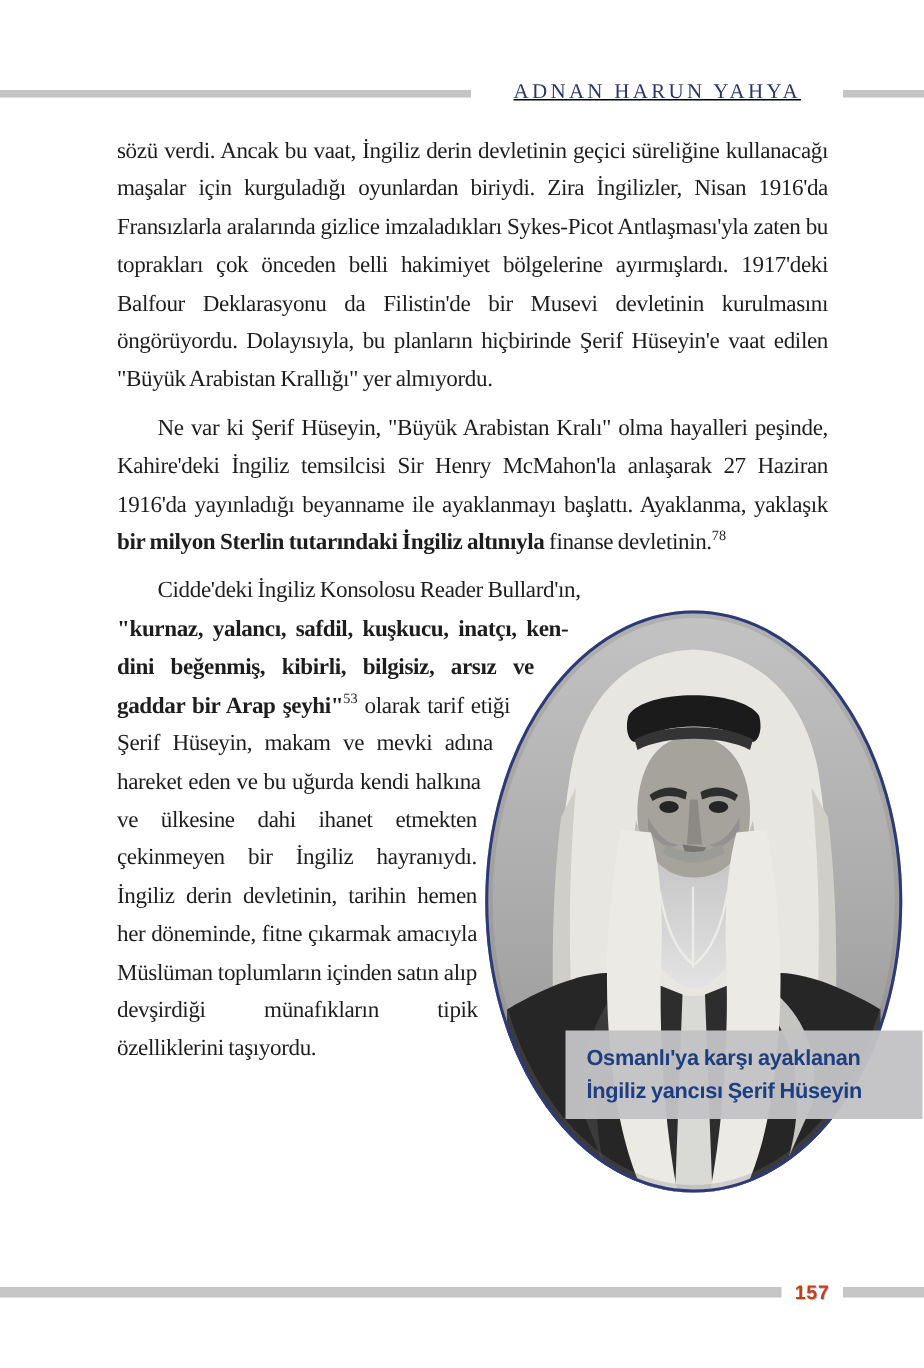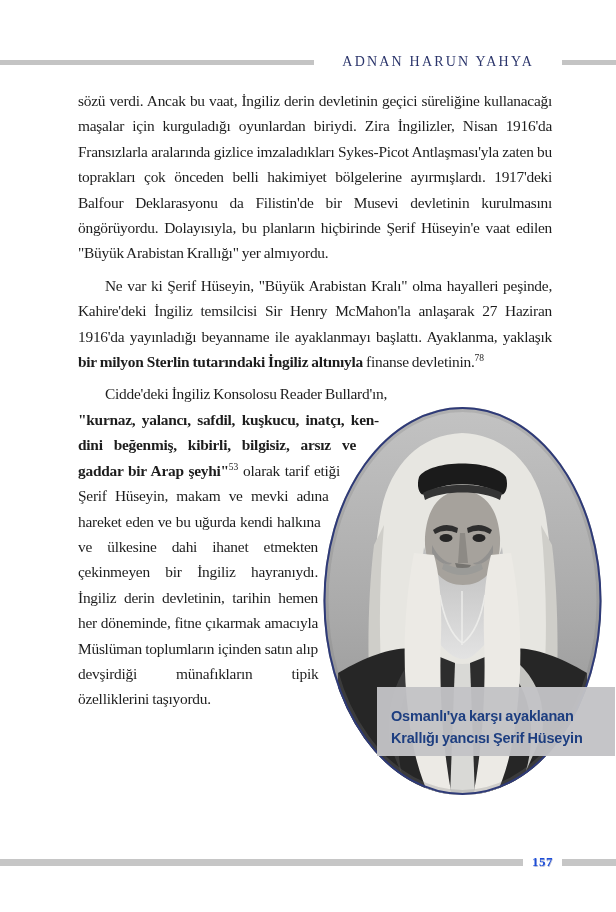--- a/index.html
+++ b/index.html
@@ -8,21 +8,21 @@
     width:616px; height:912px;
     margin:0 auto;
     background:#ffffff;
     overflow:hidden;
     font-family:"Liberation Serif", serif;
   }
 
   
   .header {
     position:absolute; top:54px; left:0; right:0;
-    display:flex; align-items:center;
+    display:flex; align-items:center;text-decoration:underline;
   }
   .rule { height:5px; background:#c4c4c4; }
   .rule-left { flex:1; }
   .rule-right { width:54px; }
   .running-title {
     margin:0 28px;
     color:#2b356b;
     font-size:14px;
     letter-spacing:2.2px;
     white-space:nowrap;
@@ -56,39 +56,39 @@
     position:relative;
   }
   .oval-photo {
     position:absolute; top:24px; left:0;
     width:281px; height:392px;
   }
   .fig-caption {
     position:absolute; left:55px; top:306px; width:238px;
     box-sizing:border-box;
     background:rgba(195,195,198,0.96);
-    padding:19px 10px 7px 14px;
+    padding:9px 10px 7px 14px;
     font-family:"Liberation Sans", sans-serif;
     font-weight:bold;
     font-size:14.5px; line-height:21.5px;
     color:#1d3e80;
     letter-spacing:-0.2px;
   }
 
   
   .footer {
     position:absolute; left:0; right:0; top:854px;
     display:flex; align-items:center;
   }
   .footer .rule { height:7px; background:#c6c6c6; }
   .page-number {
     margin:0 9px;
-    font-family:Liberation Serif, serif;
+    font-family:Liberation Sans, sans-serif;
     font-size:13px; font-weight:bold;
-    color:#1d4ed8;
+    color:#c2410c;
     text-shadow:0.6px 0.6px 0 #b8bcd4;
     letter-spacing:0.5px;
   }
 </style>
 </head>
 <body>
 
 <div class="page">
 
   <div class="header">
@@ -158,21 +158,21 @@
             <path d="M97,72 C108,54 172,54 184,72 C187,82 183,92 178,89 C160,76 121,76 103,89 C98,92 94,82 97,72 Z" fill="#1b1b1b"></path>
             <path d="M101,88 C120,77 161,77 180,88 L178,95 C160,85 121,85 103,95 Z" fill="#343434"></path>
 
             <ellipse cx="140.5" cy="196" rx="139" ry="194" fill="none" stroke="#7d7d7d" stroke-width="10" opacity="0.25"></ellipse>
           </g>
           <ellipse cx="140.5" cy="196" rx="138" ry="193" fill="none" stroke="#2e3a78" stroke-width="2"></ellipse>
         </svg>
 
         <div class="fig-caption">
           <span>Osmanlı'ya karşı ayaklanan</span><br>
-          <span>Krallığı yancısı Şerif Hüseyin</span>
+          <span>İngiliz yancısı Şerif Hüseyin</span>
         </div>
       </div>
 
       <p class="indent"><span>Cidde'deki İngiliz Konsolosu Reader Bullard'ın,</span><br><span class="b">"kurnaz, yalancı, safdil, kuşkucu, inatçı, ken­dini beğenmiş, kibirli, bilgisiz, arsız ve gaddar bir Arap şeyhi"</span><sup class="fn">53</sup><span> olarak tarif etiği Şerif Hüseyin, makam ve mevki adına hareket eden ve bu uğurda kendi halkına ve ülkesine dahi iha­net etmekten çekinmeyen bir İngi­liz hayranıydı. İngiliz derin devle­tinin, tarihin hemen her dönemin­de, fitne çıkarmak amacıyla Müs­lüman toplumların içinden satın alıp devşirdiği münafıkların tipik özelliklerini taşıyordu.</span></p>
 
     </div>
   </div>
 
   <div class="footer">
     <div class="rule rule-left"></div>

